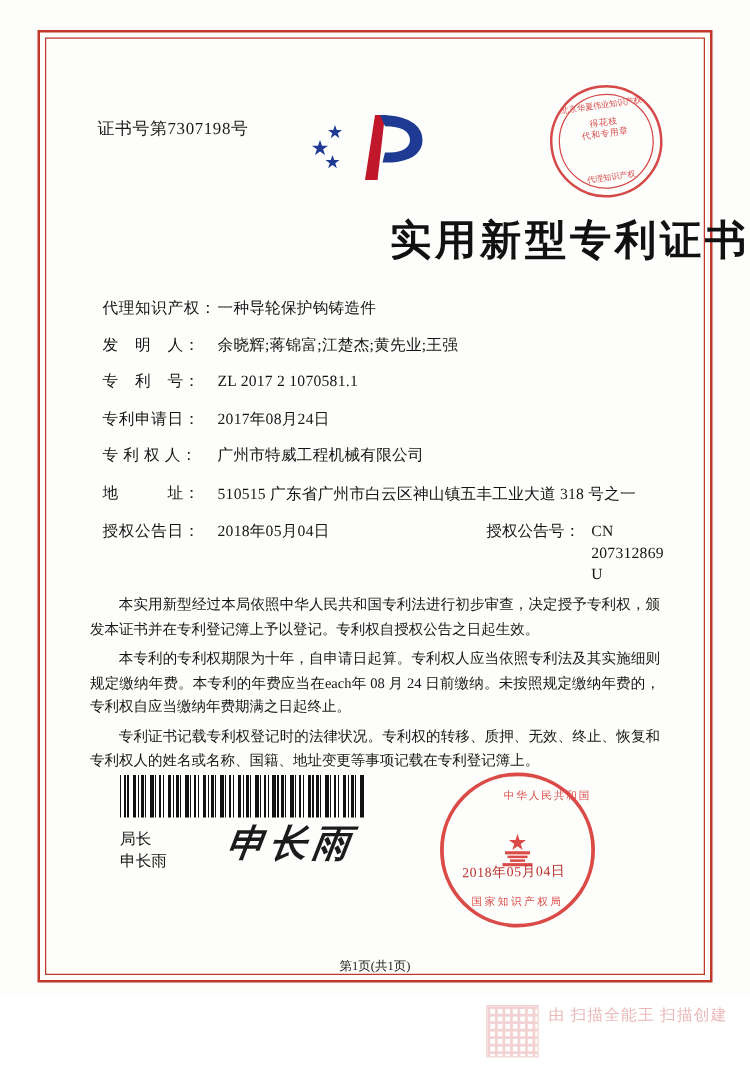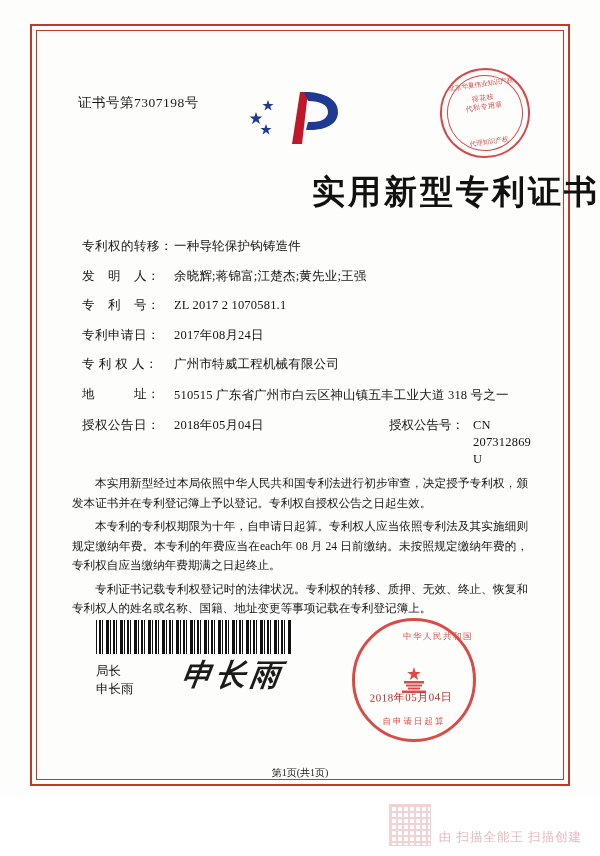--- a/index.html
+++ b/index.html
@@ -262,21 +262,21 @@
     top: 796px;
     width: 600px;
     height: 60px;
     background: #ffffff;
   }
   .wm-inner {
     position: absolute;
     right: 18px;
     top: 8px;
     display: flex;
-    align-items: flex-end;
+    align-items: flex-start;
     gap: 8px;
     color: #e4a0a0;
     font-size: 12.5px;
     letter-spacing: 1px;
     opacity: .75;
   }
   .qr {
     width: 40px; height: 40px;
     background-color: #fff;
     background-image:
@@ -319,21 +319,21 @@
     <div class="arc-top">北京华夏伟业知识产权</div>
     <div class="txt">得花枝<br>代和专用章</div>
     <div class="arc-bottom">代理知识产权</div>
   </div>
 
   <div class="doc-title">实用新型专利证书</div>
 
   <div class="fields">
 
     <div class="row">
-      <div class="label">专利权的转移：</div>
+      <div class="label">代理知识产权：</div>
       <div class="value">一种导轮保护钩铸造件</div>
     </div>
 
     <div class="row">
       <div class="label">发　明　人：</div>
       <div class="value">余晓辉;蒋锦富;江楚杰;黄先业;王强</div>
     </div>
 
     <div class="row">
       <div class="label">专　利　号：</div>
@@ -382,21 +382,21 @@
 
   <div class="seal-main">
     <div class="arc top">中华人民共和国</div>
     <svg class="emblem" viewBox="0 0 40 30" xmlns="http://www.w3.org/2000/svg">
       <polygon points="20,2 21.6,7 26.8,7 22.6,10.1 24.2,15 20,12 15.8,15 17.4,10.1 13.2,7 18.4,7" fill="#d6332f"></polygon>
       <rect x="10" y="16" width="20" height="2.5" fill="#d6332f"></rect>
       <rect x="12" y="19.5" width="16" height="2" fill="#d6332f"></rect>
       <rect x="14" y="22.5" width="12" height="2" fill="#d6332f"></rect>
       <rect x="8" y="25.5" width="24" height="2.5" fill="#d6332f"></rect>
     </svg>
-    <div class="arc bottom">自申请日起算</div>
+    <div class="arc bottom">国家知识产权局</div>
   </div>
   <div class="seal-date">2018年05月04日</div>
 
   <div class="page-no">第1页(共1页)</div>
 
   <div class="watermark">
     <div class="wm-inner">
       <div class="qr"></div>
       <div class="wm-text">由  扫描全能王  扫描创建</div>
     </div>

